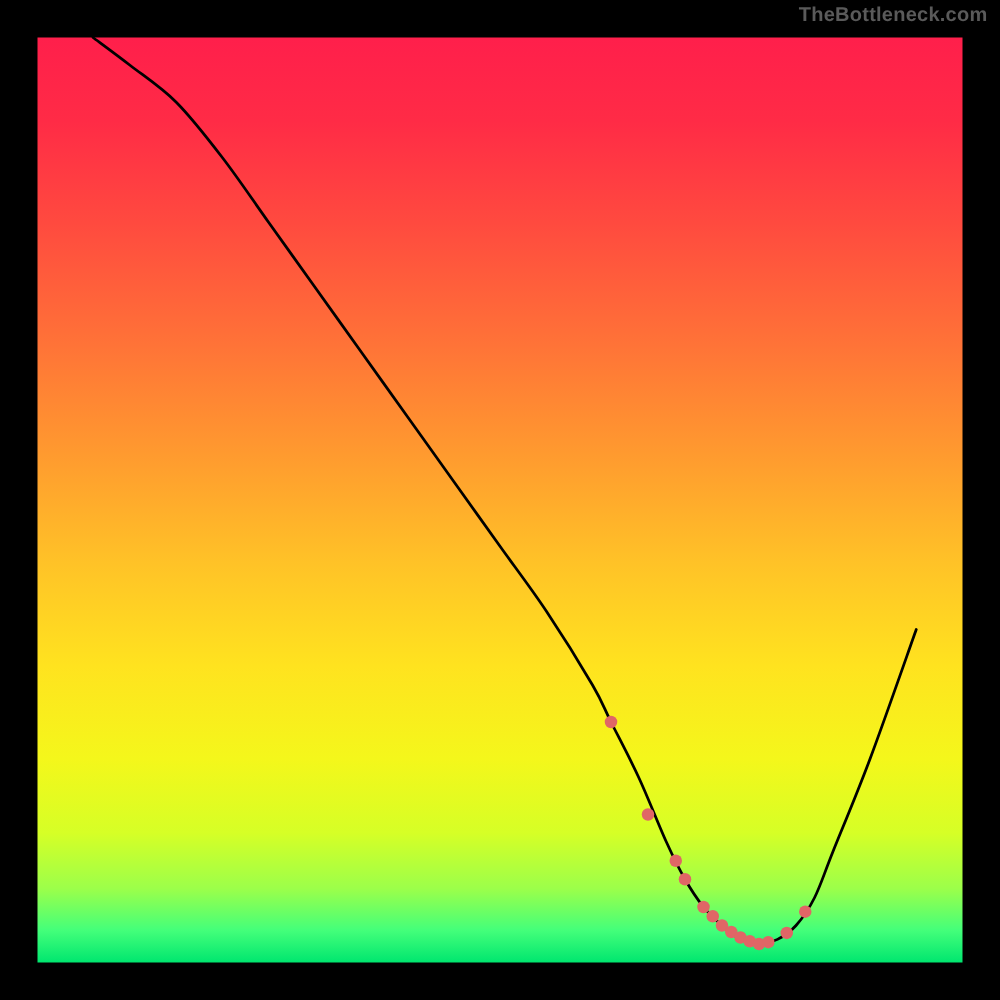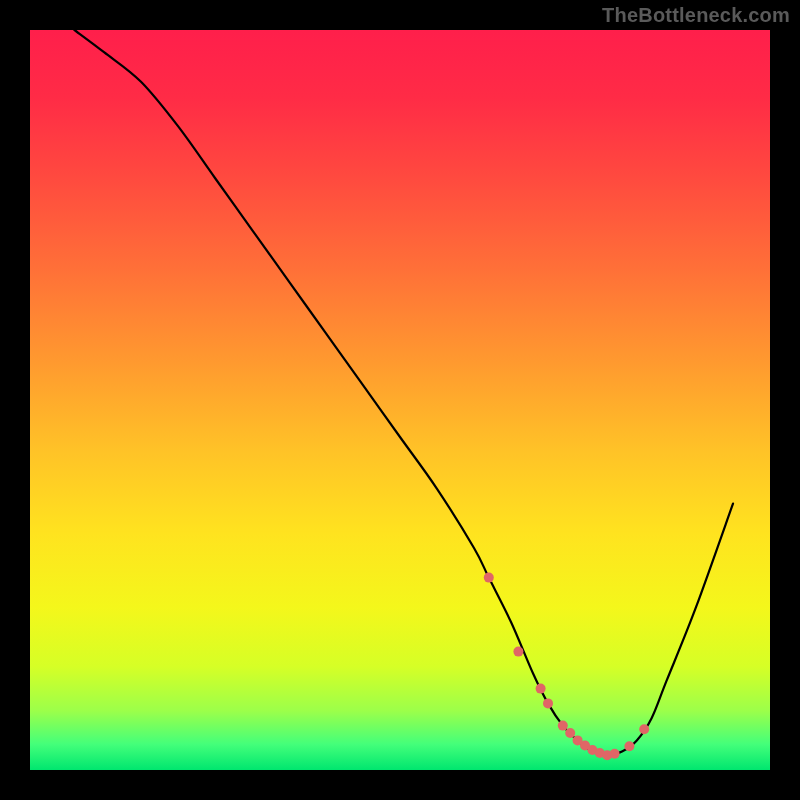--- a/index.html
+++ b/index.html
@@ -17,21 +17,21 @@
     top: 0;
     width: 800px;
     height: 800px;
     background: #000;
   }
   .watermark {
     position: absolute;
     top: 4px;
     right: 10px;
     color: #5a5a5a;
-    font-size: 20px;
+    font-size: 16px;
     font-weight: 600;
     letter-spacing: 0.2px;
     user-select: none;
     text-align: center;
   }
   svg {
     position: absolute;
     left: 0;
     top: 0;
   }

